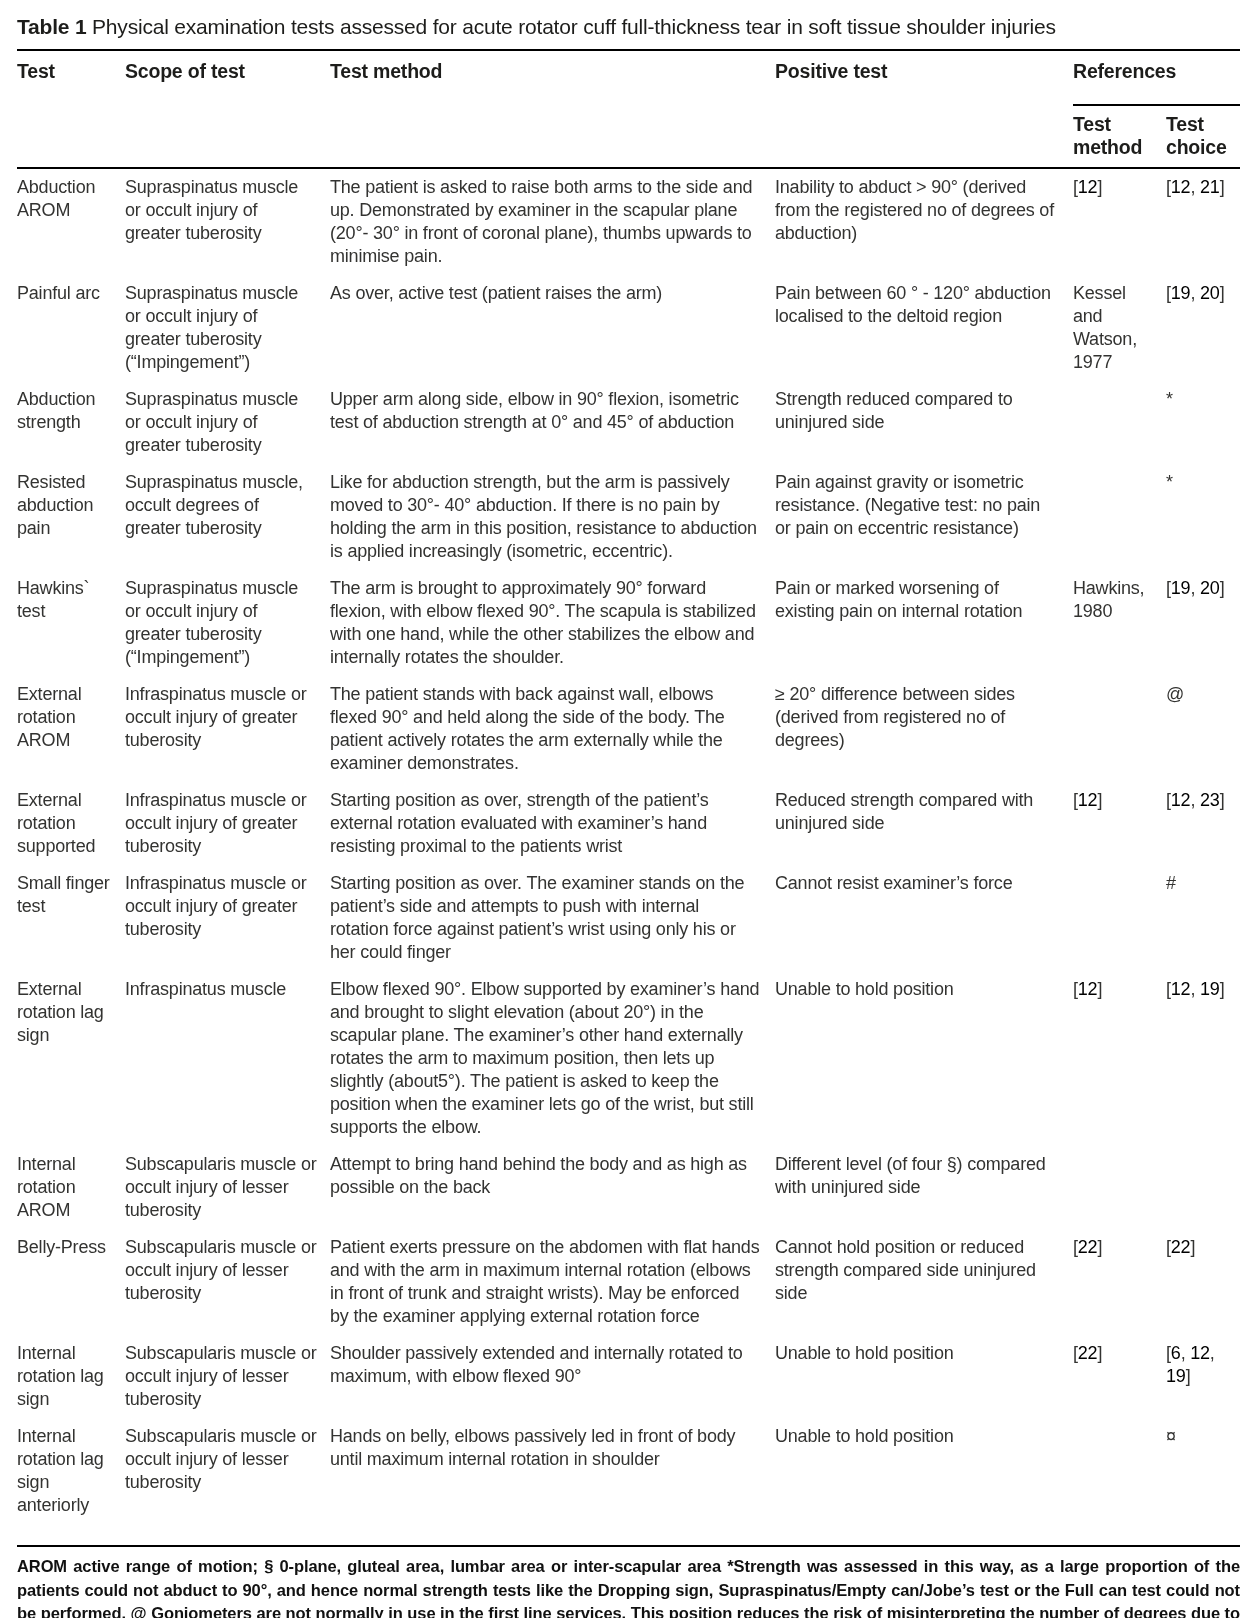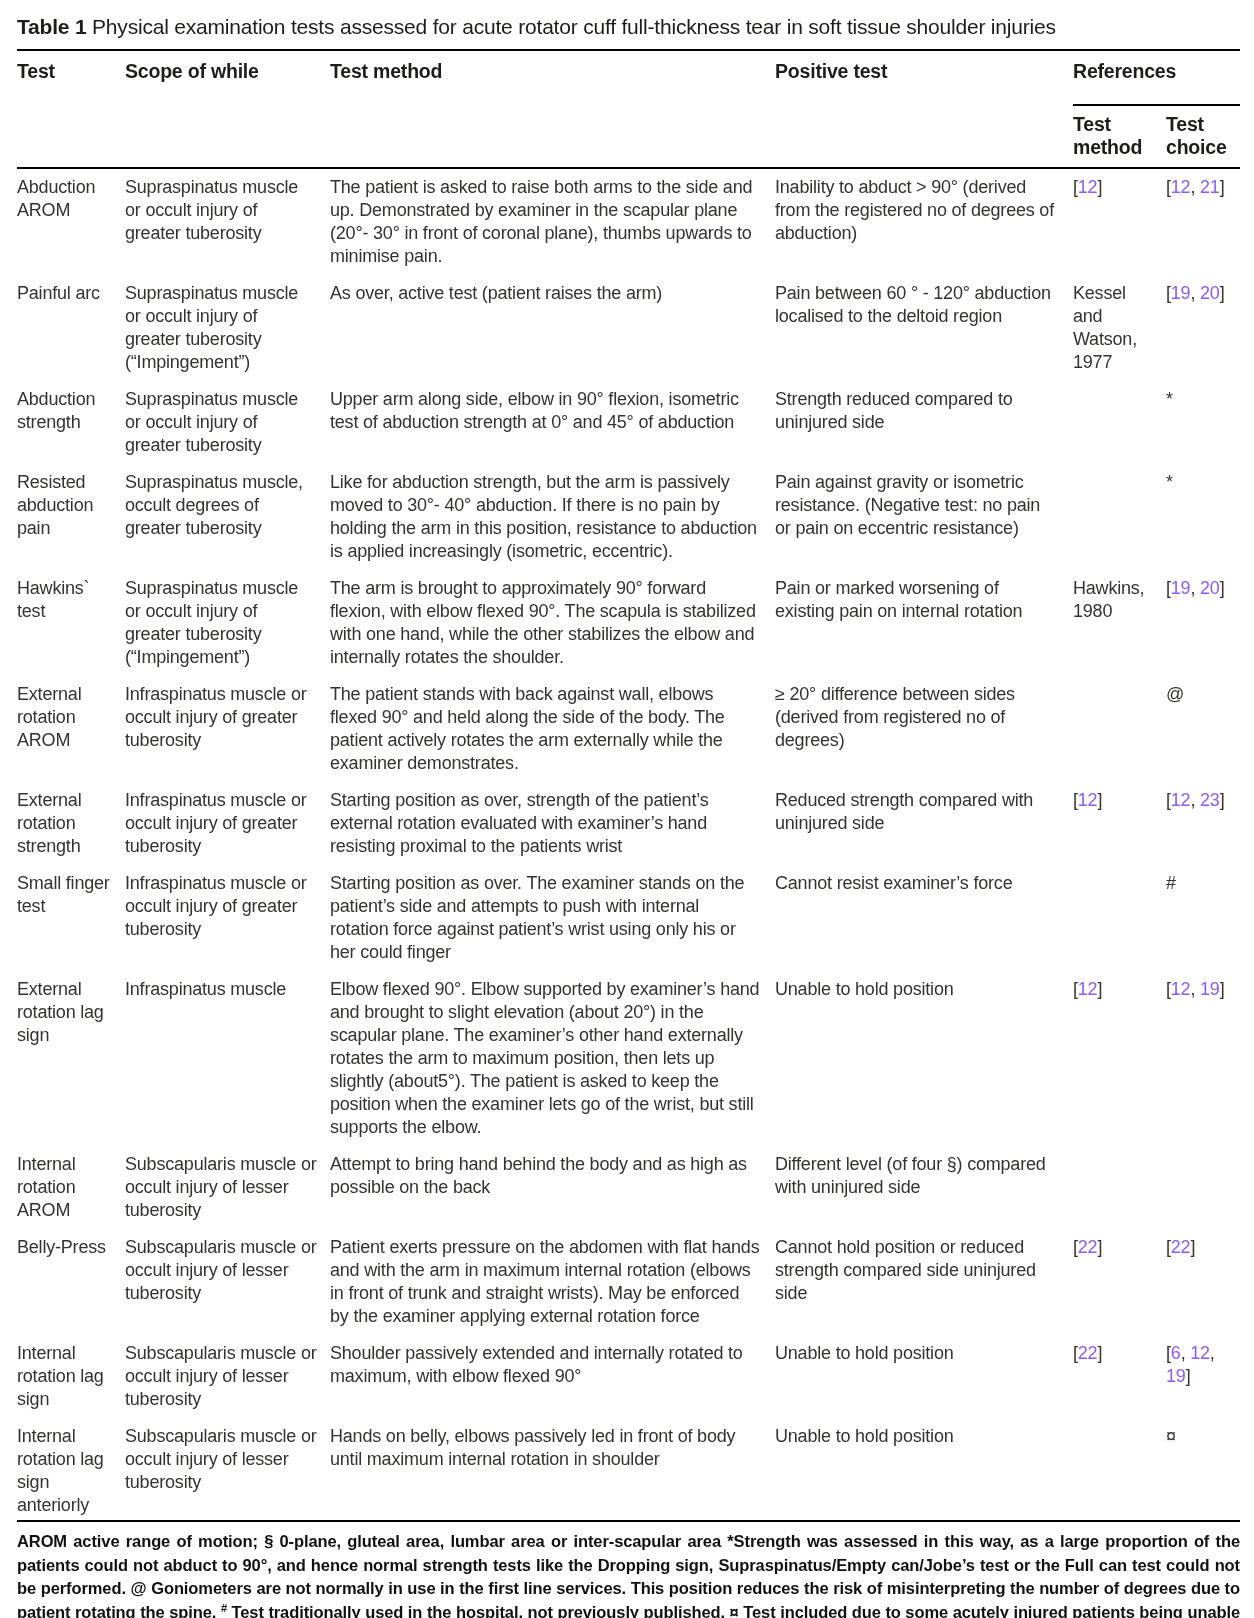--- a/index.html
+++ b/index.html
@@ -52,57 +52,57 @@
   }
   tbody td{
     vertical-align:top;
     font-size:18px;
     line-height:23px;
     padding:7px 13px 7px 0;
     color:#333331;
     letter-spacing:-0.2px;
   }
   tbody td.refcell{padding-right:6px;}
-  tbody tr:last-child td{padding-bottom:3px;}
+  tbody tr:last-child td{padding-bottom:28px;}
   .ref-link{color:#2a43ee;}
   .footnote{
     border-top:2.5px solid #000;
     margin-top:0px;
     padding-top:8px;
     font-weight:700;
     font-size:16.5px;
     line-height:23.5px;
     text-align:justify;
     color:#111111;
     letter-spacing:-0.1px;
   }
   .footnote .it{}
   .footnote sup{font-size:11px;line-height:0;}
 </style>
-<style>.ref-link{color:#8b5cf6;margin-top:32px;}</style></head>
+<style>.ref-link{color:#000000;margin-top:32px;}</style></head>
 <body>
 
 <div class="caption">
   <span class="t-label">Table 1</span>
   <span class="t-text">Physical examination tests assessed for acute rotator cuff full-thickness tear in soft tissue shoulder injuries</span>
 </div>
 
 <table>
   <colgroup>
     <col class="c-test">
       <col class="c-scope">
       <col class="c-method">
     <col class="c-positive">
       <col class="c-refmethod">
       <col class="c-refchoice">
   </colgroup>
   <thead>
     <tr>
       <th rowspan="2">Test</th>
-      <th rowspan="2">Scope of while</th>
+      <th rowspan="2">Scope of test</th>
       <th rowspan="2">Test method</th>
       <th rowspan="2">Positive test</th>
       <th colspan="2" class="refs">References</th>
     </tr>
     <tr>
       <th class="sub">Test method</th>
       <th class="sub">Test choice</th>
     </tr>
   </thead>
   <tbody id="tbody">
@@ -148,21 +148,21 @@
       </tr>
       <tr>
         <td>External rotation AROM</td>
         <td>Infraspinatus muscle or occult injury of greater tuberosity</td>
         <td>The patient stands with back against wall, elbows flexed 90° and held along the side of the body. The patient actively rotates the arm externally while the examiner demonstrates.</td>
         <td>≥ 20° difference between sides (derived from registered no of degrees)</td>
         <td class="refcell"></td>
         <td class="refcell">@</td>
       </tr>
       <tr>
-        <td>External rotation strength</td>
+        <td>External rotation supported</td>
         <td>Infraspinatus muscle or occult injury of greater tuberosity</td>
         <td>Starting position as over, strength of the patient’s external rotation evaluated with examiner’s hand resisting proximal to the patients wrist</td>
         <td>Reduced strength compared with uninjured side</td>
         <td class="refcell">[<span class="ref-link">12</span>]</td>
         <td class="refcell">[<span class="ref-link">12</span>, <span class="ref-link">23</span>]</td>
       </tr>
       <tr>
         <td>Small finger test</td>
         <td>Infraspinatus muscle or occult injury of greater tuberosity</td>
         <td>Starting position as over. The examiner stands on the patient’s side and attempts to push with internal rotation force against patient’s wrist using only his or her could finger</td>

